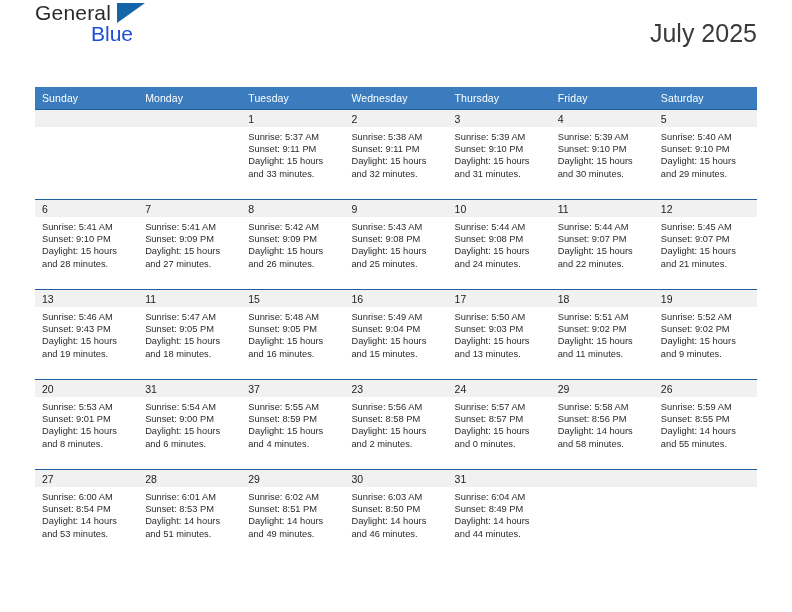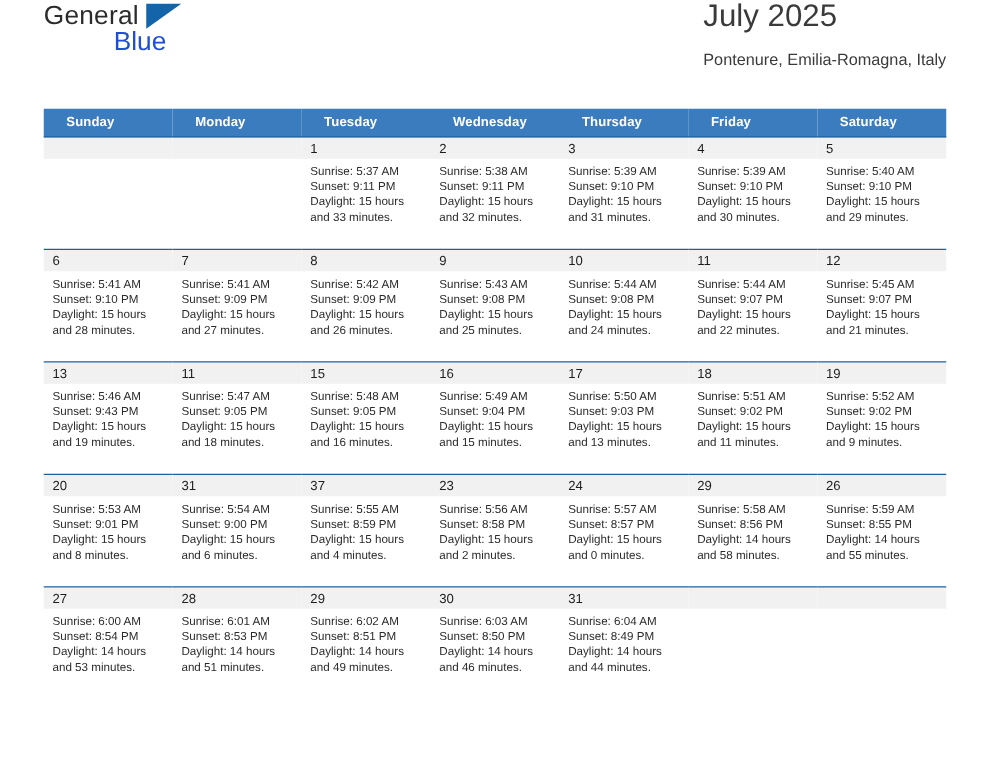--- a/index.html
+++ b/index.html
@@ -11,29 +11,29 @@
   .page { position: relative; width: 792px; height: 612px; padding: 0 35px; }
 
   
   .header { display: flex; justify-content: space-between; align-items: flex-start; height: 77px; }
   .brand { position: relative; width: 180px; height: 52px; }
   .brand-general { font-size: 21px; color: #2b2b2b; letter-spacing: .2px; line-height: 1; position: absolute; left: 0; top: 2px; }
   .brand-tri { position: absolute; left: 82px; top: 3px; width: 0; height: 0;
                border-left: 28px solid #1464aa; border-bottom: 20px solid transparent; }
   .brand-blue { position: absolute; left: 56px; top: 23px; font-size: 21px; color: #1d4ed8; line-height: 1; }
 
-  .titles { text-align: left; }
+  .titles { text-align: right; margin-top: 20px; }
   .cal-title { font-size: 25px; color: #3a3a3a; font-weight: normal; line-height: 1.1; }
   .cal-subtitle { font-size: 13px; color: #3a3a3a; margin-top: 12px; }
 
   
   .calendar { width: 722px; margin-top: 10px; border-collapse: collapse; table-layout: fixed; }
   .calendar th {
-    background: #3a7cbe; color: #ffffff; font-size: 10.5px; font-weight: bold;
-    text-align: left; padding: 5px 0 5px 18px; height: 21px; letter-spacing: .1px;
+    background: #3a7cbe; color: #ffffff; font-size: 10.5px; font-weight: normal;
+    text-align: left; padding: 5px 0 5px 7px; height: 21px; letter-spacing: .1px;
   }
   .week-row > td { border-top: 1px solid #1f5fa0; vertical-align: top; padding: 0; height: 90px; }
   .daynum {
     background: #f1f1f1; height: 17px; font-size: 10.5px; color: #1d1d1d;
     padding: 2px 0 0 7px; line-height: 14px;
   }
   .daynum.empty { color: transparent; }
   .details { padding: 4px 6px 0 7px; font-size: 9.3px; color: #2b2b2b; line-height: 12.2px; }
   .details div { white-space: nowrap; }
 </style>
@@ -43,21 +43,20 @@
 <div class="page">
 
   <div class="header">
     <div class="brand">
       <span class="brand-general">General</span>
       <span class="brand-tri"></span>
       <span class="brand-blue">Blue</span>
     </div>
     <div class="titles">
       <h1 class="cal-title">July 2025</h1>
-      <div class="cal-subtitle">Pontenure, Emilia-Romagna, Italy</div>
     </div>
   </div>
 
   <table class="calendar">
     <thead>
       <tr>
         <th>Sunday</th>
         <th>Monday</th>
         <th>Tuesday</th>
         <th>Wednesday</th>

